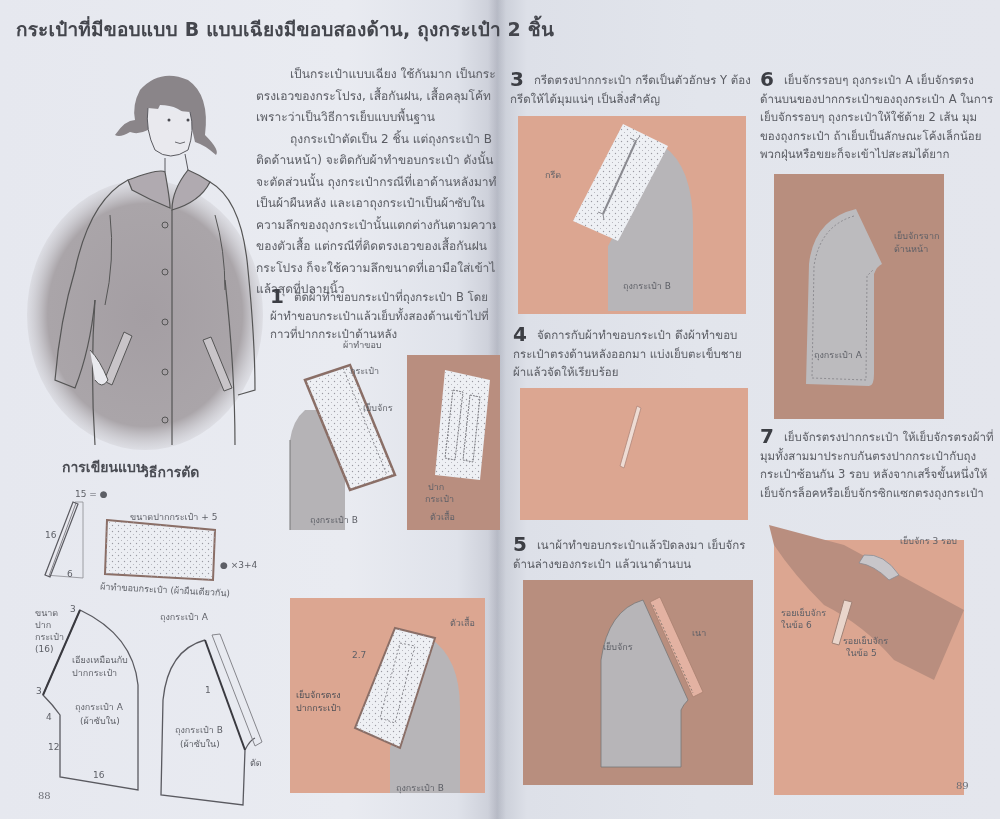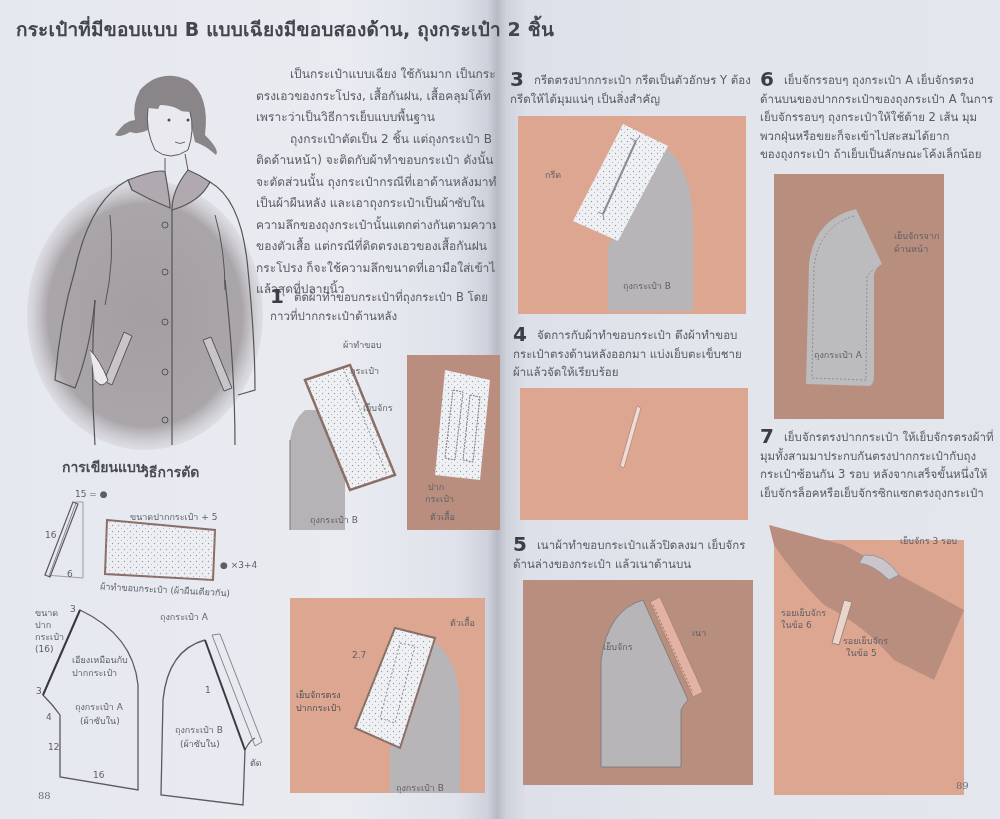--- a/index.html
+++ b/index.html
@@ -144,20 +144,21 @@
   <div class="label" style="left:160px;top:612px">ถุงกระเป๋า A</div>
   <div class="label" style="left:205px;top:685px">1</div>
   <div class="label" style="left:175px;top:725px">ถุงกระเป๋า B</div>
   <div class="label" style="left:180px;top:739px">(ผ้าซับใน)</div>
   <div class="label" style="left:250px;top:758px">ตัด</div>
 
   <div class="page-num" style="left:38px;top:790px">88</div>
 
   <div class="step" style="left:270px;top:287px;width:228px">
     <p><span class="num">1</span><span>ติดผ้าทำขอบกระเป๋าที่ถุงกระเป๋า B โดย</span></p>
+    <p>ผ้าทำขอบกระเป๋าแล้วเย็บทั้งสองด้านเข้าไปที่</p>
     <p>กาวที่ปากกระเป๋าด้านหลัง</p>
   </div>
   <svg style="left:285px;top:350px" width="215" height="180" viewBox="0 0 215 180">
     <path d="M5 90 Q8 70 20 60 L60 60 L60 180 L5 180 Z" fill="#b5b3b6"></path>
     <path d="M5 90 L5 180" stroke="#777"></path>
     <path d="M20 30 L65 15 L110 125 L65 140 Z" fill="#eef0f4" stroke="#8a6e66" stroke-width="2.5"></path>
     <path d="M20 30 L65 15 L110 125 L65 140 Z" fill="url(#dots)"></path>
     <path d="M58 18 L102 125" stroke="#8a8a90" stroke-dasharray="2,2"></path>
     <rect x="122" y="5" width="93" height="175" fill="#b98e7f"></rect>
     <path d="M160 20 L205 30 L195 130 L150 125 Z" fill="#eef0f4"></path>
@@ -221,22 +222,22 @@
     <path d="M127 22 L137 17 L180 112 L170 117 Z" fill="#e3b2a2" stroke="#a88070" stroke-width="0.8"></path>
     <path d="M130 25 L170 113" stroke="#8a7a70" stroke-dasharray="2,2"></path>
   </svg>
   <div class="label" style="left:603px;top:642px">เย็บจักร</div>
   <div class="label" style="left:692px;top:628px">เนา</div>
 
   <div class="step" style="left:760px;top:70px;width:240px">
     <p><span class="num">6</span><span>เย็บจักรรอบๆ ถุงกระเป๋า A เย็บจักรตรง</span></p>
     <p>ด้านบนของปากกระเป๋าของถุงกระเป๋า A ในการ</p>
     <p>เย็บจักรรอบๆ ถุงกระเป๋าให้ใช้ด้าย 2 เส้น มุม</p>
+    <p>ของถุงกระเป๋า ถ้าเย็บเป็นลักษณะโค้งเล็กน้อย</p>
     <p>พวกฝุ่นหรือขยะก็จะเข้าไปสะสมได้ยาก</p>
-    <p>ของถุงกระเป๋า ถ้าเย็บเป็นลักษณะโค้งเล็กน้อย</p>
   </div>
   <svg style="left:774px;top:174px" width="172" height="248" viewBox="0 0 172 248">
     <rect x="0" y="0" width="170" height="245" fill="#b88e7e"></rect>
     <path d="M82 35 Q40 45 35 90 L32 210 L95 212 Q100 212 100 200 L100 100 Q103 92 108 90 Z" fill="#bcbbbe"></path>
     <path d="M80 42 Q46 52 40 92 L38 204 L92 206 L93 102 L100 95" fill="none" stroke="#8e8d92" stroke-dasharray="2,2"></path>
   </svg>
   <div class="label" style="left:894px;top:231px">เย็บจักรจาก</div>
   <div class="label" style="left:894px;top:244px">ด้านหน้า</div>
   <div class="label" style="left:814px;top:350px">ถุงกระเป๋า A</div>
 

